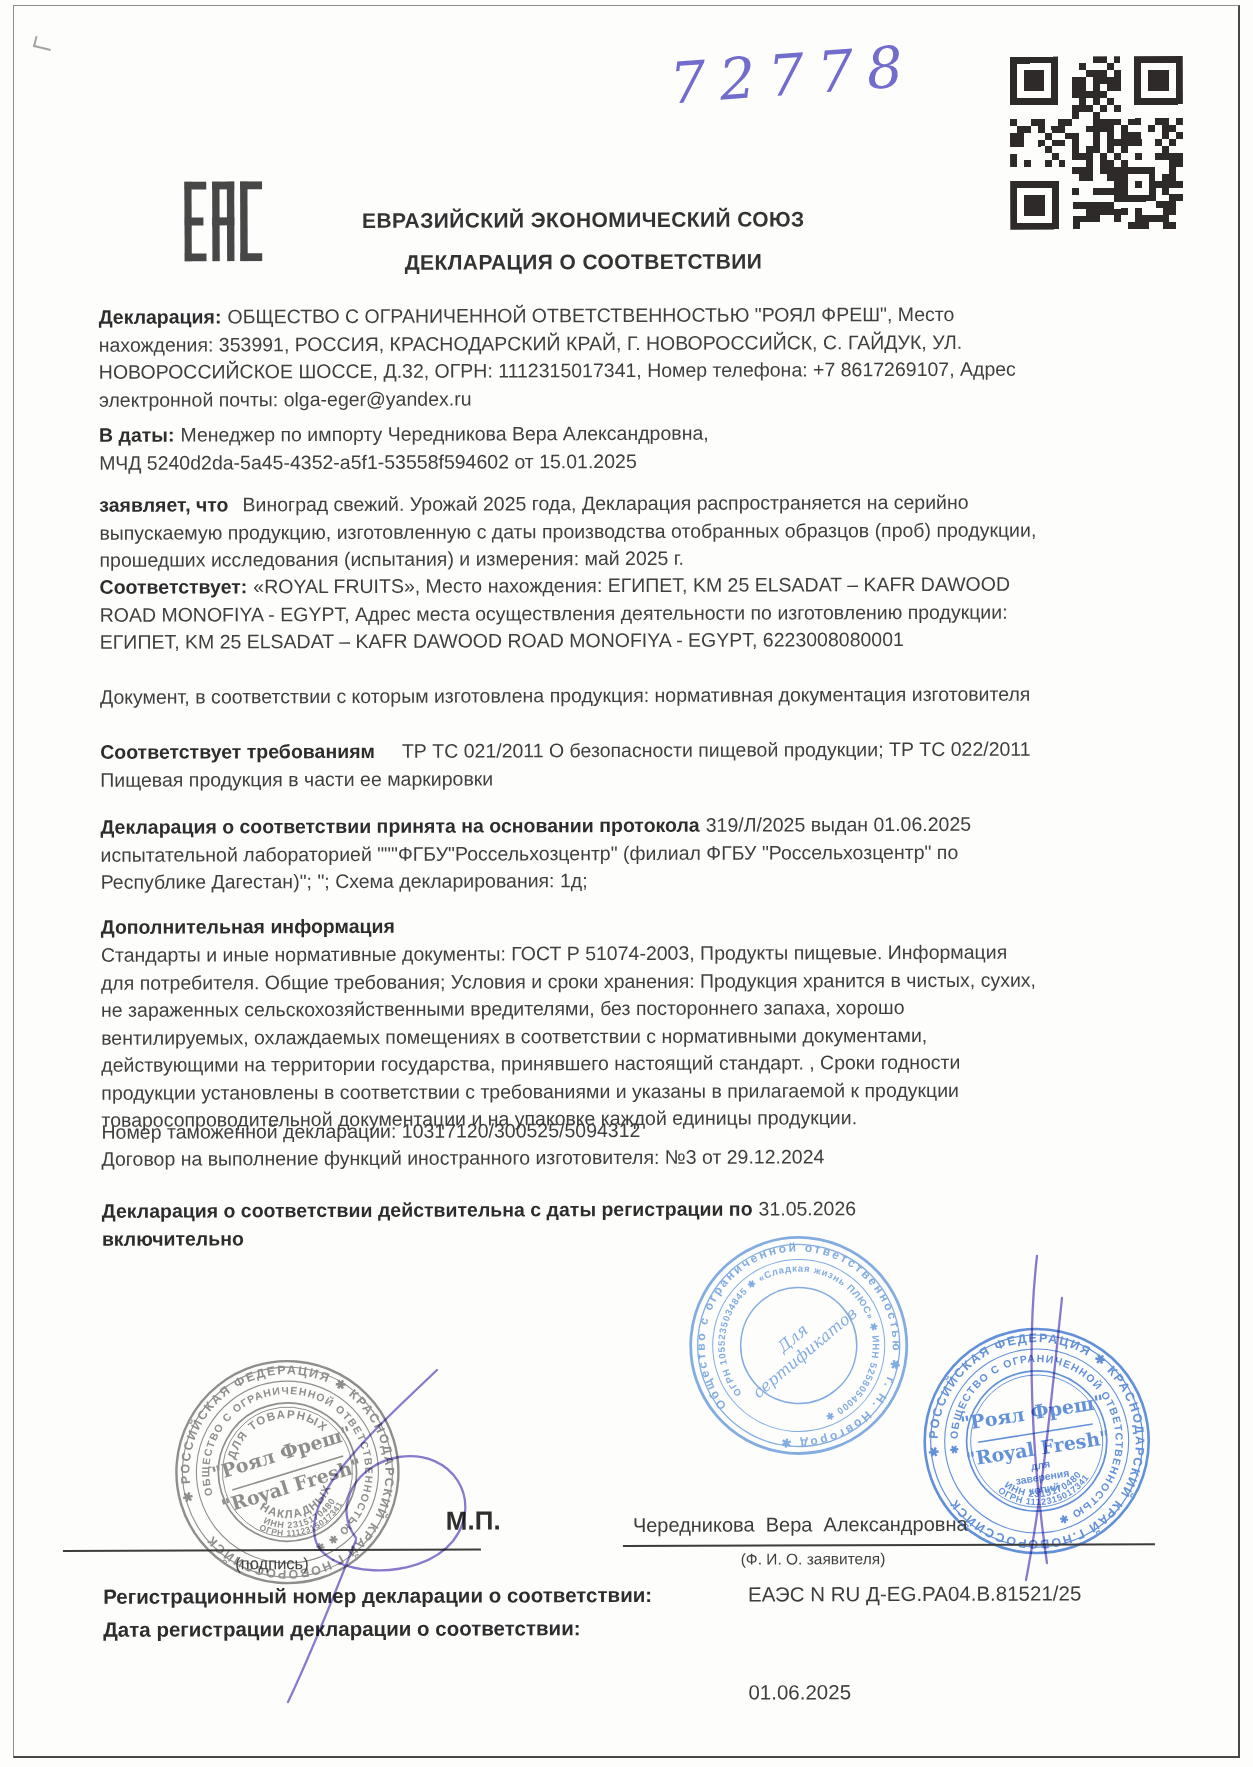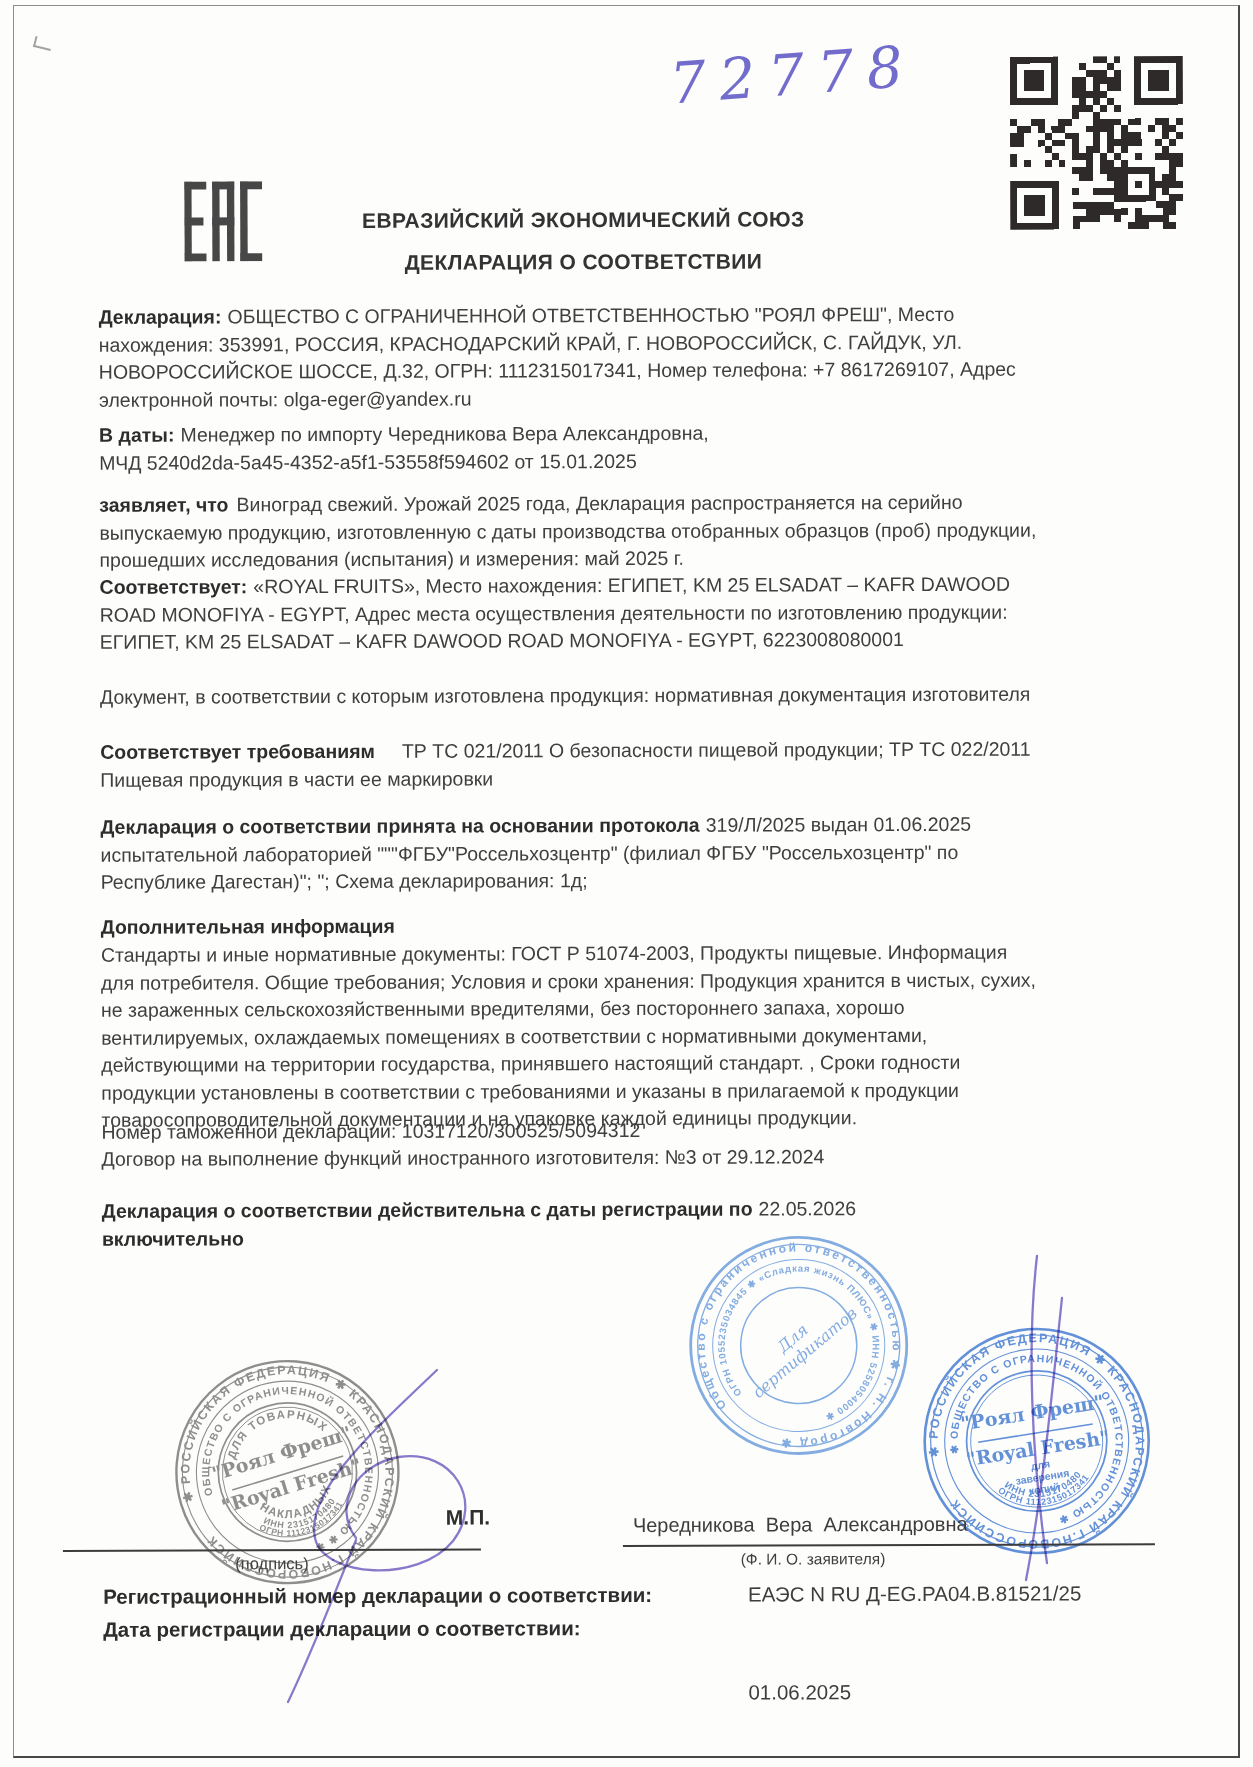--- a/index.html
+++ b/index.html
@@ -20,21 +20,21 @@
   }
   .para b{color:#2d2d2d;margin-right:6px;}
   .title{position:absolute;left:285px;width:600px;text-align:center;
     font-weight:bold;color:#333;font-size:21px;letter-spacing:.4px;}
   .handwritten{
     position:absolute;left:672px;top:42px;
     font-family:"DejaVu Serif",serif;font-style:italic;
     font-size:57px;color:#5a53c4;letter-spacing:13px;
     transform:rotate(-4deg);opacity:.85;
   }
-  .mp{position:absolute;left:443px;top:1505px;font-weight:bold;font-size:21px;color:#2f2f2f;}
+  .mp{position:absolute;left:443px;top:1505px;font-weight:bold;font-size:26px;color:#2f2f2f;}
   .signer-name{position:absolute;left:630px;top:1514px;width:532px;font-size:20px;color:#3c3c3c;white-space:pre;}
   .name-line{position:absolute;left:620px;top:1545px;width:532px;height:2px;background:#3c3c3c;}
   .fio-caption{position:absolute;left:620px;top:1551px;width:380px;text-align:center;font-size:15.5px;color:#3f3f3f;}
   .sign-line{position:absolute;left:60px;top:1548px;width:418px;height:2px;background:#3c3c3c;}
   .sign-caption{position:absolute;left:60px;top:1553px;width:418px;text-align:center;font-size:16.5px;color:#3f3f3f;}
   .reg-label{position:absolute;left:100px;font-weight:bold;font-size:20.5px;color:#2d2d2d;}
   .reg-value{position:absolute;left:745px;font-size:20.5px;color:#3d3d3d;}
   .stamp{position:absolute;mix-blend-mode:multiply;pointer-events:none;}
   #stamp-left{left:168px;top:1352px;opacity:.72;transform:rotate(-17deg);}
   #stamp-middle{left:680px;top:1225px;opacity:.7;transform:rotate(-40deg);}
@@ -271,21 +271,21 @@
   <div class="para" style="top:302px">
     <b>Декларация:</b><span>ОБЩЕСТВО С ОГРАНИЧЕННОЙ ОТВЕТСТВЕННОСТЬЮ "РОЯЛ ФРЕШ", Место нахождения: 353991, РОССИЯ,  КРАСНОДАРСКИЙ КРАЙ, Г. НОВОРОССИЙСК, С. ГАЙДУК, УЛ. НОВОРОССИЙСКОЕ ШОССЕ, Д.32, ОГРН: 1112315017341, Номер телефона: +7 8617269107, Адрес электронной почты: olga-eger@yandex.ru</span>
   </div>
 
   <div class="para" style="top:420px">
     <b>В даты:</b><span>Менеджер по импорту Чередникова Вера Александровна,</span>
     <div>МЧД 5240d2da-5a45-4352-a5f1-53558f594602 от 15.01.2025</div>
   </div>
 
   <div class="para" style="top:490px">
-    <b style="margin-right:8px">заявляет, что</b><span>Виноград свежий. Урожай 2025 года, Декларация распространяется на серийно выпускаемую продукцию, изготовленную с даты производства отобранных образцов (проб) продукции, прошедших исследования (испытания) и измерения:  май 2025 г.</span>
+    <b style="margin-right:14px">заявляет, что</b><span>Виноград свежий. Урожай 2025 года, Декларация распространяется на серийно выпускаемую продукцию, изготовленную с даты производства отобранных образцов (проб) продукции, прошедших исследования (испытания) и измерения:  май 2025 г.</span>
   </div>
 
   <div class="para" style="top:572px">
     <b>Соответствует:</b><span>«ROYAL FRUITS», Место нахождения: ЕГИПЕТ, KM 25 ELSADAT – KAFR DAWOOD ROAD MONOFIYA - EGYPT, Адрес места осуществления деятельности по изготовлению продукции: ЕГИПЕТ, KM 25 ELSADAT – KAFR DAWOOD ROAD MONOFIYA - EGYPT, 6223008080001</span>
   </div>
 
   <div class="para" style="top:682px">Документ, в соответствии с которым изготовлена продукция: нормативная документация изготовителя</div>
 
   <div class="para" style="top:737px">
     <b style="margin-right:27px">Соответствует требованиям</b><span>ТР ТС 021/2011 О безопасности пищевой продукции; ТР ТС 022/2011 Пищевая продукция в части ее маркировки</span>
@@ -294,21 +294,21 @@
   <div class="para" style="top:812px">
     <b>Декларация о соответствии принята на основании протокола</b><span>319/Л/2025 выдан 01.06.2025 испытательной лабораторией """ФГБУ"Россельхозцентр" (филиал ФГБУ "Россельхозцентр" по Республике Дагестан)"; "; Схема декларирования: 1д;</span>
   </div>
 
   <div class="para" style="top:912px;font-weight:bold;color:#2d2d2d">Дополнительная информация</div>
   <div class="para" style="top:940px">Стандарты и иные нормативные документы: ГОСТ Р 51074-2003, Продукты пищевые. Информация для потребителя. Общие требования; Условия и сроки хранения: Продукция хранится в чистых, сухих, не зараженных сельскохозяйственными вредителями, без постороннего запаха, хорошо вентилируемых, охлаждаемых помещениях в соответствии с нормативными документами, действующими на территории государства, принявшего настоящий стандарт. , Сроки годности продукции установлены в соответствии с требованиями и указаны в прилагаемой к продукции товаросопроводительной документации и на упаковке каждой единицы продукции.</div>
   <div class="para" style="top:1117px">Номер таможенной декларации: 10317120/300525/5094312</div>
   <div class="para" style="top:1144px">Договор на выполнение функций иностранного изготовителя: №3 от 29.12.2024</div>
 
   <div class="para" style="top:1196px">
-    <b>Декларация о соответствии действительна с даты регистрации по</b><span>22.05.2026</span>
+    <b>Декларация о соответствии действительна с даты регистрации по</b><span>31.05.2026</span>
     <b style="display:block">включительно</b>
   </div>
 
   <div class="mp">М.П.</div>
   <div class="signer-name">Чередникова  Вера  Александровна</div>
   <div class="name-line"></div>
   <div class="fio-caption">(Ф. И. О. заявителя)</div>
   <div class="sign-line"></div>
   <div class="sign-caption">(подпись)</div>
 

